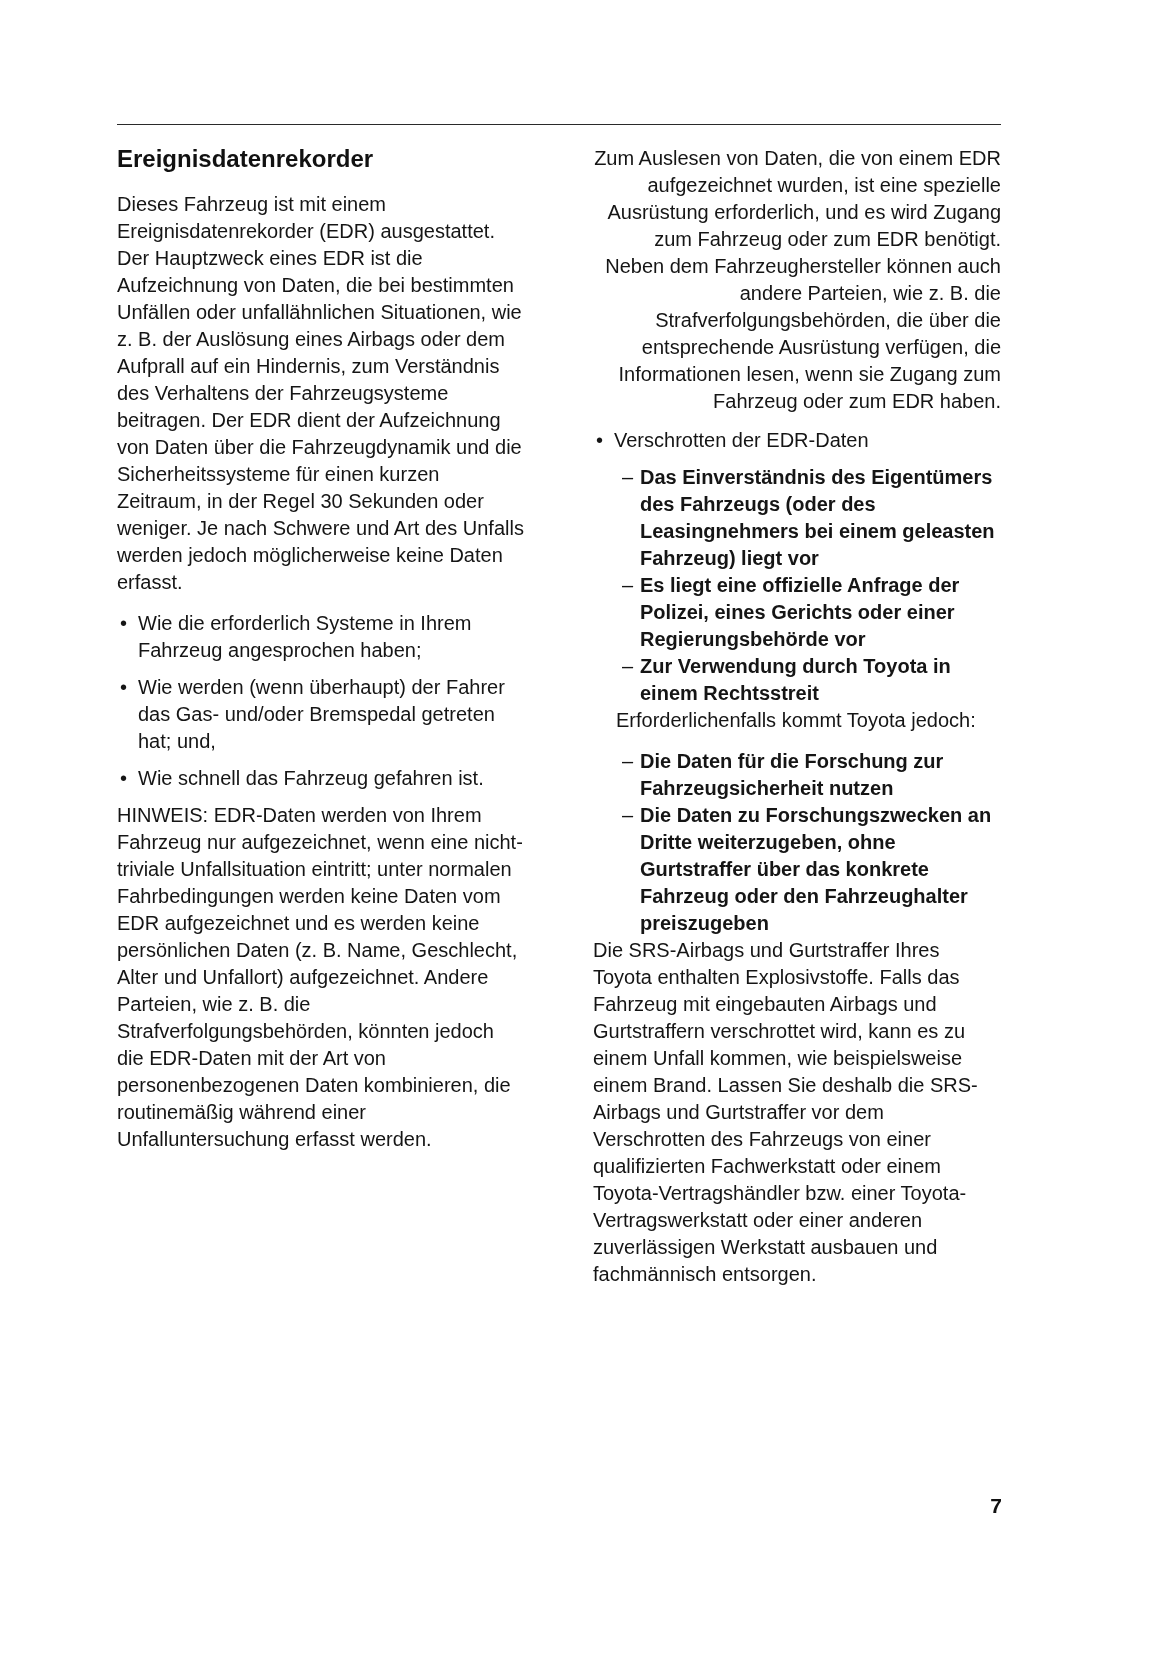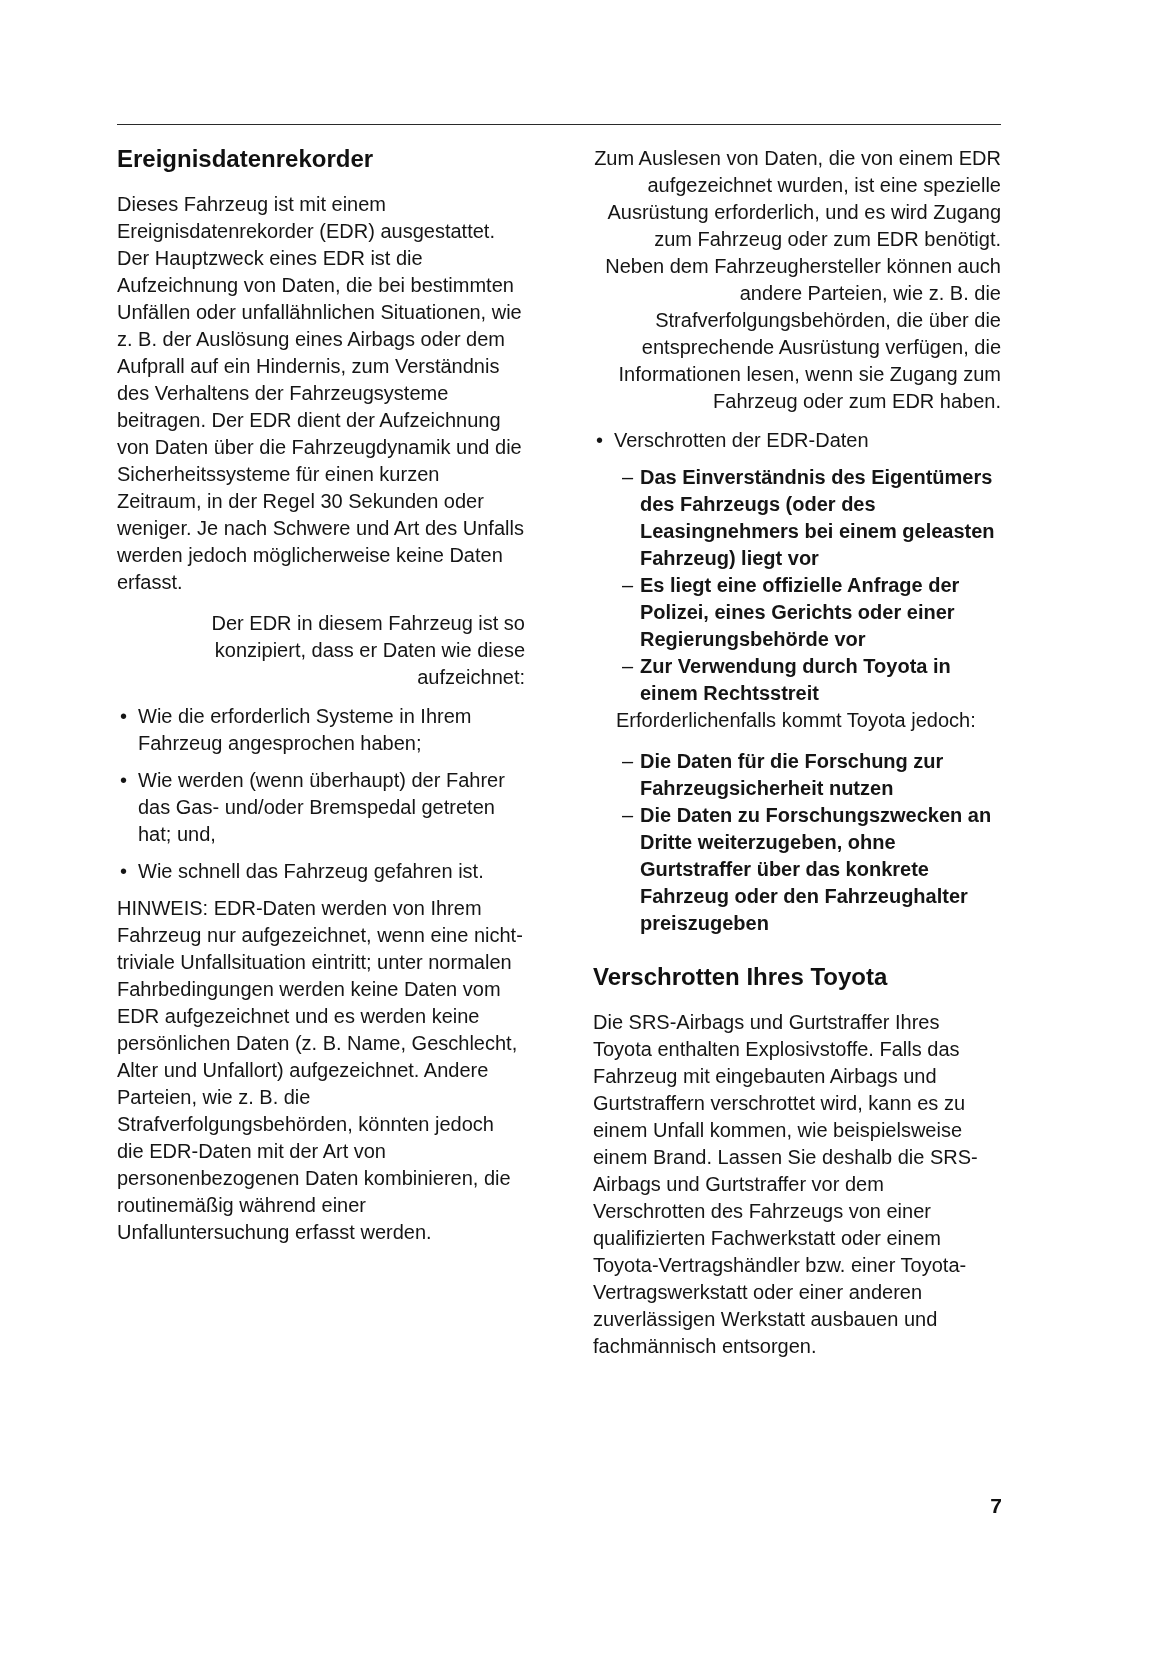--- a/index.html
+++ b/index.html
@@ -94,21 +94,20 @@
 </head>
 <body>
 
 <div class="content">
   <hr class="top-rule">
   <div class="columns">
 
     <div class="col">
       <h1 class="section-heading">Ereignisdatenrekorder</h1>
       <p class="para">Dieses Fahrzeug ist mit einem Ereignisdatenrekorder (EDR) ausgestattet. Der Hauptzweck eines EDR ist die Aufzeichnung von Daten, die bei bestimmten Unfällen oder unfallähnlichen Situationen, wie z. B. der Auslösung eines Airbags oder dem Aufprall auf ein Hindernis, zum Verständnis des Verhaltens der Fahrzeugsysteme beitragen. Der EDR dient der Aufzeichnung von Daten über die Fahrzeugdynamik und die Sicherheitssysteme für einen kurzen Zeitraum, in der Regel 30 Sekunden oder weniger. Je nach Schwere und Art des Unfalls werden jedoch möglicherweise keine Daten erfasst.</p>
-      <p class="para tight">Der EDR in diesem Fahrzeug ist so konzipiert, dass er Daten wie diese aufzeichnet:</p>
 
       <div class="bullet-list">
         <div class="bullet-item">
           <span class="bullet-marker">•</span>
           <span class="bullet-text">Wie die erforderlich Systeme in Ihrem Fahrzeug angesprochen haben;</span>
         </div>
         <div class="bullet-item">
           <span class="bullet-marker">•</span>
           <span class="bullet-text">Wie werden (wenn überhaupt) der Fahrer das Gas- und/oder Bremspedal getreten hat; und,</span>
         </div>
@@ -151,20 +150,19 @@
         <div class="dash-item">
           <span class="dash-marker">–</span>
           <span class="dash-text">Die Daten für die Forschung zur Fahrzeugsicherheit nutzen</span>
         </div>
         <div class="dash-item">
           <span class="dash-marker">–</span>
           <span class="dash-text">Die Daten zu Forschungszwecken an Dritte weiterzugeben, ohne Gurtstraffer über das konkrete Fahrzeug oder den Fahrzeughalter preiszugeben</span>
         </div>
       </div>
 
-      <h1 class="section-heading second">Verschrotten Ihres Toyota</h1>
       <p class="para">Die SRS-Airbags und Gurtstraffer Ihres Toyota enthalten Explosivstoffe. Falls das Fahrzeug mit eingebauten Airbags und Gurtstraffern verschrottet wird, kann es zu einem Unfall kommen, wie beispielsweise einem Brand. Lassen Sie deshalb die SRS-Airbags und Gurtstraffer vor dem Verschrotten des Fahrzeugs von einer qualifizierten Fachwerkstatt oder einem Toyota-Vertragshändler bzw. einer Toyota-Vertragswerkstatt oder einer anderen zuverlässigen Werkstatt ausbauen und fachmännisch entsorgen.</p>
     </div>
 
   </div>
 </div>
 
 <div class="page-number">7</div>
 
 </body></html>

